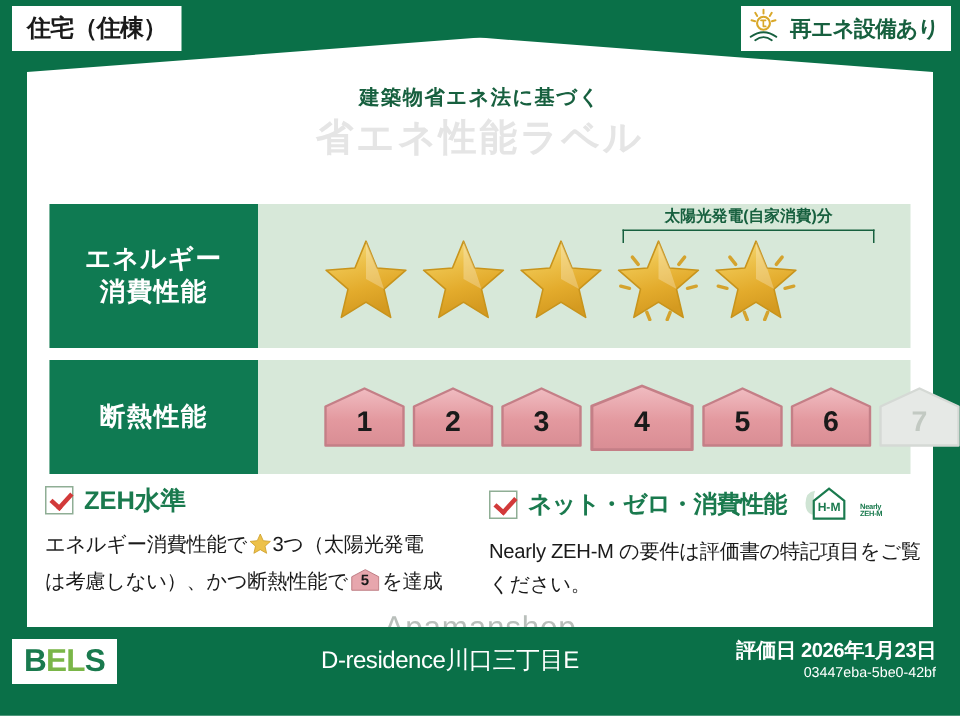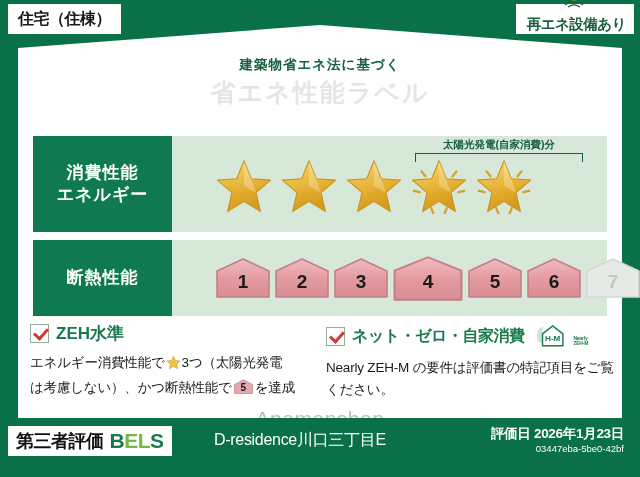--- a/index.html
+++ b/index.html
@@ -33,22 +33,22 @@
     font-weight:bold;
     color:#1a1a1a;
     z-index:6;
     justify-content:flex-end;
   }
   #badge-dwelling {
     left:8px; top:4px; height:30px; padding:0 10px;
     font-size:16px; letter-spacing:-0.5px;
   }
   #badge-renewable {
-    right:6px; top:4px; height:30px; padding:0 8px 0 11px;
-    font-size:14.5px; letter-spacing:-0.5px; gap:3px;flex-direction:column;
+    right:6px; top:4px; height:30px; padding:0 8px 0 4px;
+    font-size:14.5px; letter-spacing:-0.5px; gap:3px;
   }
   #badge-renewable .lbl { color:#17603f; }
 
   
   #title-block {
     position:absolute; left:0; right:0; top:58px;
     text-align:center; z-index:5;
   }
   #title-sub {
     font-size:13.5px; font-weight:bold; color:#17603f;
@@ -234,22 +234,22 @@
     <span class="lbl">再エネ設備あり</span>
   </div>
 
   <div id="title-block">
     <div id="title-sub">建築物省エネ法に基づく</div>
     <div id="title-main">省エネ性能ラベル</div>
   </div>
 
   <div id="panel-energy" class="panel">
     <div class="row-label">
+      <span>エネルギー</span>
       <span>消費性能</span>
-      <span>エネルギー</span>
     </div>
 
     <div id="solar-annot">
       <div class="txt">太陽光発電(自家消費)分</div>
       <div class="bracket"></div>
     </div>
 
     <div id="stars-wrap">
         <div class="star">
           <svg width="62" height="60" viewBox="0 0 62 62">
@@ -446,41 +446,40 @@
             <polygon points="1,11 19,1.5 37,11 37,29 1,29" fill="#e7a6ad" stroke="#b9747c" stroke-width="1.2"></polygon>
           </svg>
         <span>5</span>
       </span><span>を達成</span>
     </div>
   </div>
 
   <div id="info-nze" class="info-block">
     <div class="info-head">
       <span class="check-box"></span>
-      <span class="info-title">ネット・ゼロ・自家消費</span>
+      <span class="info-title">ネット・ゼロ・消費性能</span>
       <span id="zehm-logo">
         <svg width="34" height="28" viewBox="0 0 40 33">
           <path d="M3.5 16 Q3.5 7 11 6 Q9 12 11 16 Q9 20 11 25 Q3.5 25 3.5 16 Z" fill="#cfe4d4"></path>
           <polygon points="10,14 22,4.5 34,14 34,28 10,28" fill="#ffffff" stroke="#1a7a4e" stroke-width="1.7"></polygon>
           <text x="22" y="22" font-family="Liberation Sans, sans-serif" font-size="9.5" font-weight="bold" fill="#1a7a4e" text-anchor="middle">H-M</text>
         </svg>
         <span class="tag">
           <span>Nearly</span><br>
           <span>ZEH-M</span>
         </span>
       </span>
     </div>
     <div class="info-body">Nearly ZEH-M の要件は評価書の特記項目をご覧ください。</div>
   </div>
 
   <div id="watermark">Apamanshop</div>
 
   <div id="bottom-bar">
     <div id="bels-box">
-      <span id="bels-jp">第三者評価</span>
       <span id="bels-en"><span class="b1">B</span><span class="b2">EL</span><span class="b3">S</span></span>
     </div>
     <div id="building-name">D-residence川口三丁目E</div>
     <div id="eval-date">評価日 2026年1月23日</div>
     <div id="eval-id">03447eba-5be0-42bf</div>
   </div>
 
 </div>
 
 </body></html>

